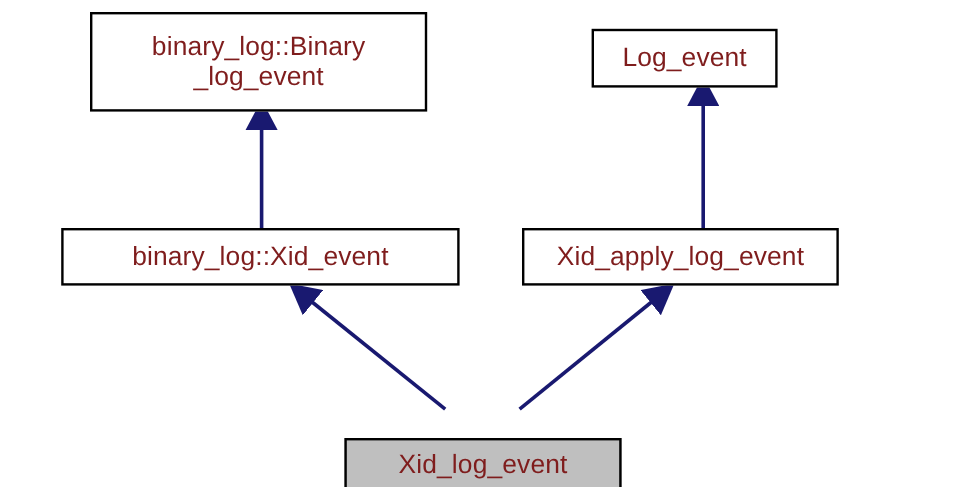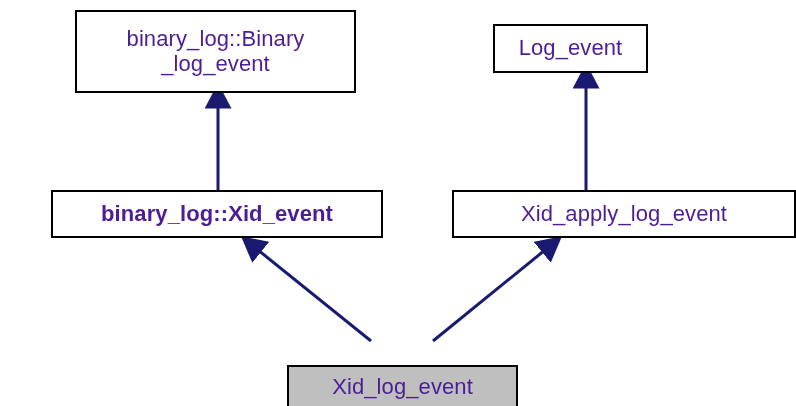--- a/index.html
+++ b/index.html
@@ -29,21 +29,21 @@
   }
   .node {
     position: absolute;
     box-sizing: border-box;
     border: 2px solid #000000;
     background: #ffffff;
     display: flex;
     align-items: center;
     justify-content: center;
     text-align: center;
-    color: #4c1d95;
+    color: #7f1d1d;
     font-size: 22px;
     line-height: 1.12;
     letter-spacing: 0.1px;
     white-space: pre-line;
     z-index: 2;
   }
   .node.highlight {
     background: #bfbfbf;
   }
   .node-label {
@@ -83,25 +83,25 @@
 
   <div class="node" style="left:75px; top:10px; width:281px; height:83px;">
     <span class="node-label">binary_log::Binary
 _log_event</span>
   </div>
 
   <div class="node" style="left:493px; top:24px; width:155px; height:49px;">
     <span class="node-label">Log_event</span>
   </div>
 
-  <div class="node" style="left:51px; top:190px; width:332px; height:48px;font-weight:bold;">
+  <div class="node" style="left:51px; top:190px; width:332px; height:48px;">
     <span class="node-label">binary_log::Xid_event</span>
   </div>
 
-  <div class="node" style="left:452px; top:190px; width:344px; height:48px;">
+  <div class="node" style="left:435px; top:190px; width:264px; height:48px;">
     <span class="node-label">Xid_apply_log_event</span>
   </div>
 
   <div class="node highlight" style="left:287px; top:341px; width:231px; height:44px;margin-top:24px;">
     <span class="node-label">Xid_log_event</span>
   </div>
 
 </div>
 
 </body></html>

